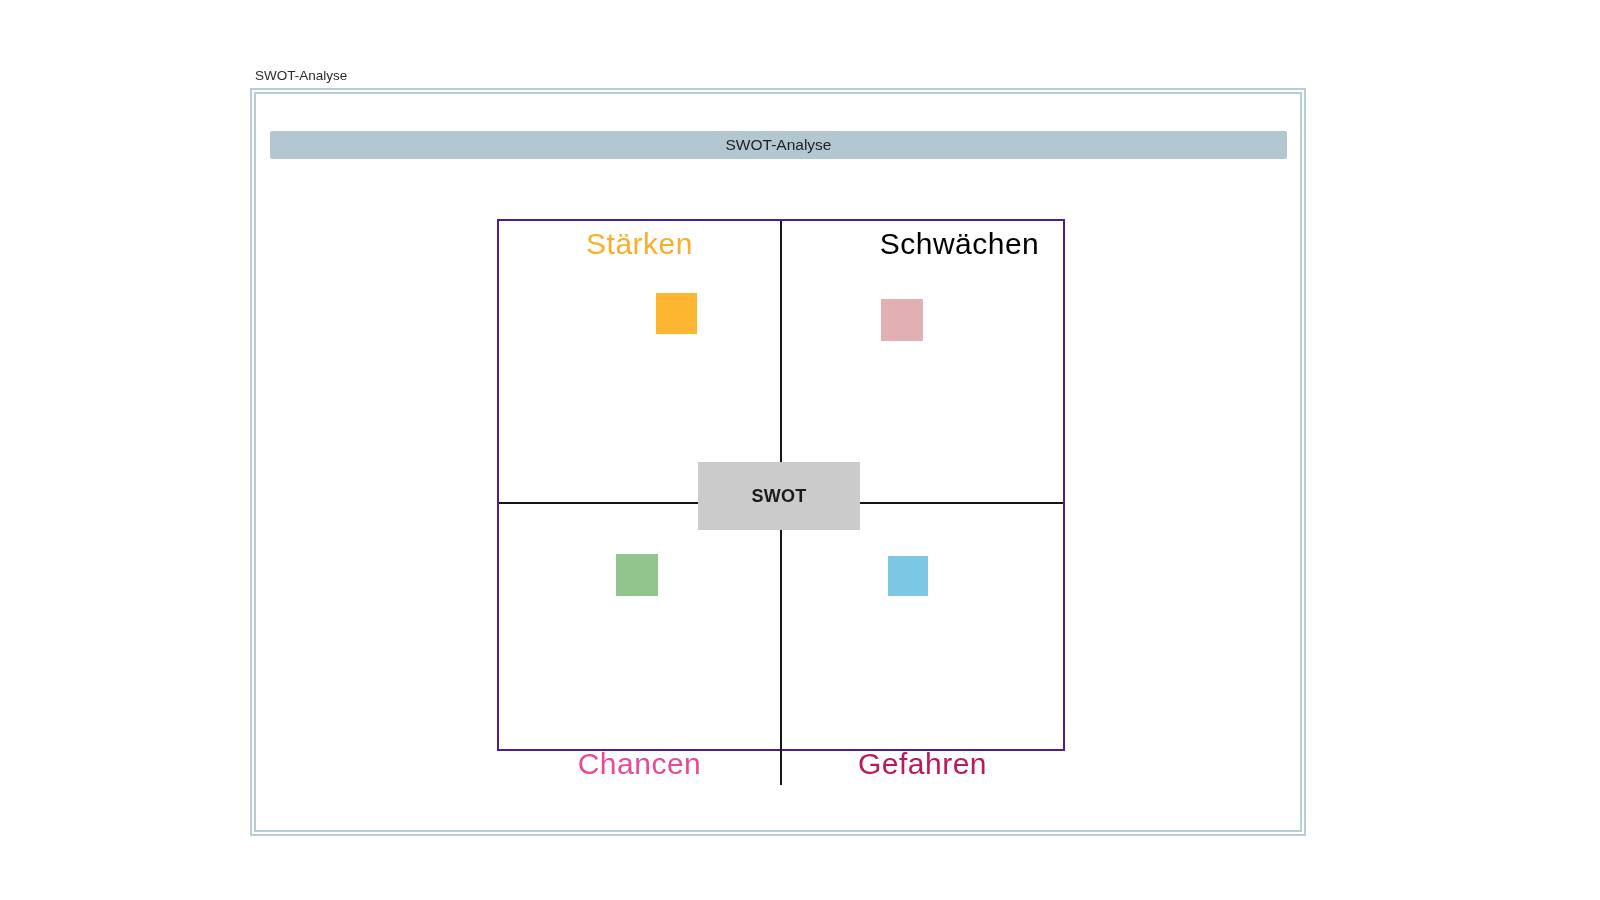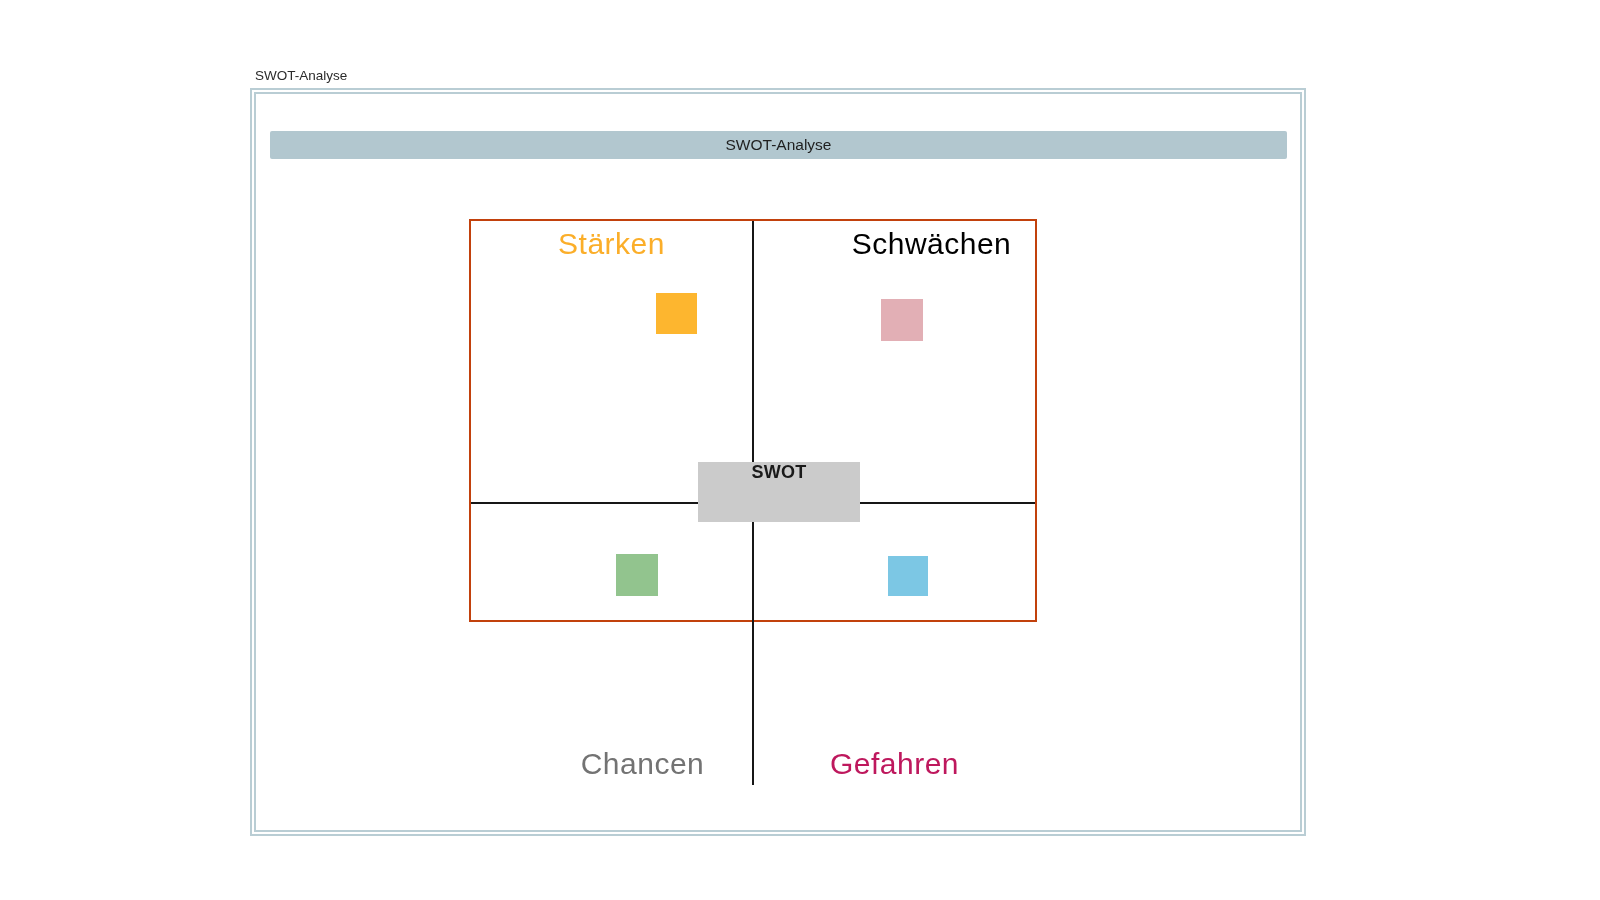--- a/index.html
+++ b/index.html
@@ -51,26 +51,26 @@
     justify-content: center;
   }
   .header-title {
     font-size: 15.5px;
     line-height: 28px;
   }
 
   
   .grid {
     position: absolute;
-    left: 469px;
+    left: 497px;
     top: 219px;
     width: 568px;
-    height: 403px;
+    height: 532px;
     box-sizing: border-box;
-    border: 2px solid #c2410c;
+    border: 2px solid #4c1d95;
     background: #ffffff;
   }
   .v-divider {
     position: absolute;
     left: 281px;
     top: 0;
     width: 2px;
     height: 564px;
     background: #161616;
   }
@@ -113,22 +113,23 @@
   .marker.pink   { left: 881px; top: 299px; width: 42px; height: 42px; }
   .marker.green  { left: 616px; top: 554px; width: 42px; height: 42px; }
   .marker.blue   { left: 888px; top: 556px; width: 40px; height: 40px; }
 
   
   .swot-box {
     position: absolute;
     left: 698px;
     top: 462px;
     width: 162px;
-    height: 60px;
+    height: 68px;
     display: flex;
+    align-items: center;
     justify-content: center;
   }
   .swot-box span {
     font-size: 18px;
     font-weight: 600;
     letter-spacing: 0.3px;
   }
 </style>
 </head>
 <body>
@@ -144,21 +145,21 @@
   </div>
 
   <div class="grid">
     <div class="cell tl">
       <div class="q-label top" style="color: rgb(251, 174, 41);">Stärken</div>
     </div>
     <div class="cell tr">
       <div class="q-label top" style="color: #000000; padding-left: 37px;">Schwächen</div>
     </div>
     <div class="cell bl">
-      <div class="q-label bottom" style="color: #737373; margin-left: 31px;">Chancen</div>
+      <div class="q-label bottom" style="color: #ec4899;">Chancen</div>
     </div>
     <div class="cell br">
       <div class="q-label bottom" style="color: #be185d;">Gefahren</div>
     </div>
     <div class="v-divider"></div>
     <div class="h-divider"></div>
   </div>
 
   <div class="marker orange" style="background-color: rgb(253, 182, 47);"></div>
   <div class="marker pink" style="background-color: rgb(226, 175, 181);"></div>

